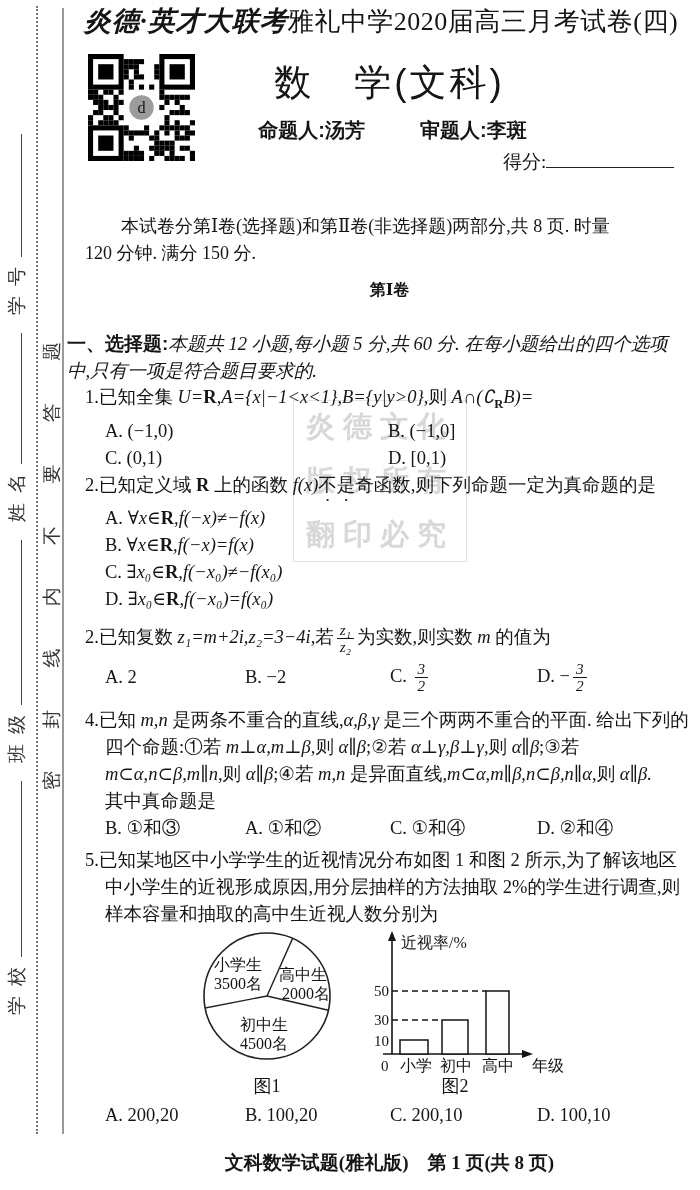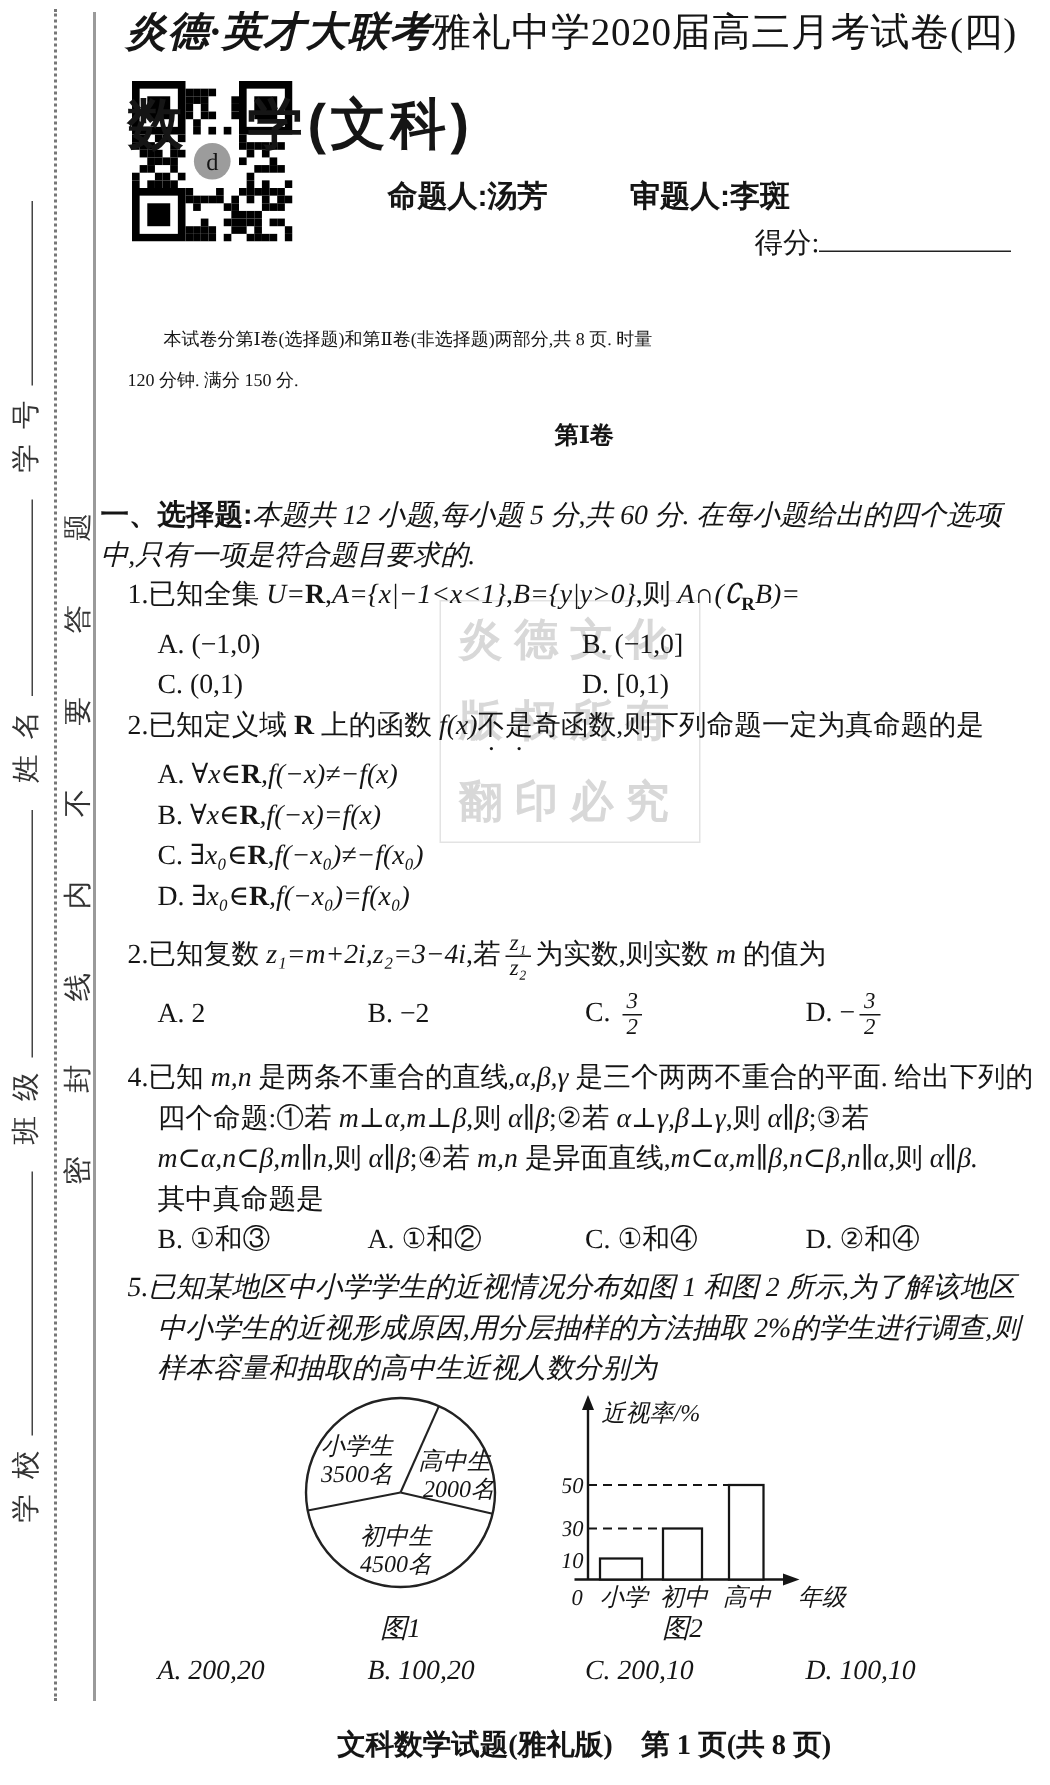--- a/index.html
+++ b/index.html
@@ -31,29 +31,29 @@
     position:absolute;left:293px;top:400px;width:168px;height:148px;z-index:0;
     border:1px solid #e3e3e3;display:flex;flex-direction:column;justify-content:space-between;
     padding:6px 2px;text-align:center;color:#d8d8d8;font-weight:bold;font-size:29px;
     letter-spacing:8px;font-family:"Liberation Sans","DejaVu Sans",sans-serif;
   }
   
   .hdr{position:absolute;left:84px;top:3px;width:612px;white-space:nowrap;z-index:1;}
   .hdr-cal{font-size:27px;font-weight:bold;font-style:italic;letter-spacing:1px;}
   .hdr-kai{font-size:26px;letter-spacing:0.5px;}
   .qr{position:absolute;left:88px;top:54px;width:107px;height:107px;z-index:1;}
-  .title{position:absolute;left:85px;top:58px;width:609px;
-    font-size:37px;font-weight:bold;letter-spacing:3px;z-index:1;}
+  .title{position:absolute;left:85px;top:58px;width:609px;text-align:center;
+    font-size:37px;font-weight:normal;letter-spacing:3px;z-index:1;}
   .people{position:absolute;left:88px;top:117px;width:609px;text-align:center;
     font-size:20px;font-weight:bold;z-index:1;}
   .people .gap{display:inline-block;width:55px;}
   .score{position:absolute;left:503px;top:149px;font-size:19px;z-index:1;}
   .score-line{display:inline-block;width:128px;border-bottom:1.5px solid #222;height:18px;}
   
-  .intro{position:absolute;left:85px;top:213px;width:609px;font-size:12px;line-height:27px;z-index:1;}
+  .intro{position:absolute;left:85px;top:213px;width:609px;font-size:18px;line-height:27px;z-index:1;}
   .intro .ind{text-indent:2em;}
   .sec-title{position:absolute;left:85px;top:280px;width:609px;text-align:center;
     font-size:16px;font-weight:bold;z-index:1;}
   .instr{position:absolute;left:67px;top:330px;width:612px;font-size:18.5px;line-height:27px;z-index:1;}
   .instr b{font-family:"Liberation Sans","DejaVu Sans",sans-serif;font-size:19px;}
   .instr .kai{font-style:italic;}
   
   .content{position:absolute;left:85px;top:384px;width:609px;font-size:18.5px;line-height:27px;z-index:1;}
   .seg-m{font-style:italic;}
   .seg-mb{font-weight:bold;}
@@ -61,21 +61,21 @@
   .seg-em{-webkit-text-emphasis:filled dot;-webkit-text-emphasis-position:under right;
           text-emphasis:filled dot;text-emphasis-position:under right;text-align:center;}
   .frac{display:inline-flex;flex-direction:column;text-align:center;vertical-align:middle;
         line-height:1.05;font-style:italic;margin:0 3px;}
   .frac .fn{display:block;font-size:0.82em;padding:0 3px;}
   .frac .fd{display:block;font-size:0.82em;padding:0 3px;border-top:1.2px solid #151515;}
   .opts2{display:grid;grid-template-columns:283px 1fr;padding-left:20px;}
   .opts4{display:grid;grid-template-columns:140px 145px 147px 1fr;padding-left:20px;align-items:center;}
   .optcol{display:block;padding-left:20px;}
   .hang{padding-left:20px;text-indent:-20px;}
-  .q3{margin-top:9px;} .q4{margin-top:9px;} .q5{margin-top:5px;font-style:italic;}
+  .q3{margin-top:9px;} .q4{margin-top:9px;} .q5{margin-top:5px;}
   .q3 .opts4{margin-top:3px;min-height:40px;}
   
   .figure{position:relative;height:172px;margin-top:2px;}
   .pie-svg{position:absolute;left:112px;top:0;}
   .bar-svg{position:absolute;left:290px;top:0;}
   .cap1{position:absolute;left:112px;top:143px;width:140px;text-align:center;font-size:18px;}
   .cap2{position:absolute;left:305px;top:143px;width:130px;text-align:center;font-size:18px;}
   svg text{font-family:"Liberation Serif","DejaVu Serif",serif;fill:#151515;}
   
   .footer{position:absolute;left:85px;top:1150px;width:609px;text-align:center;

